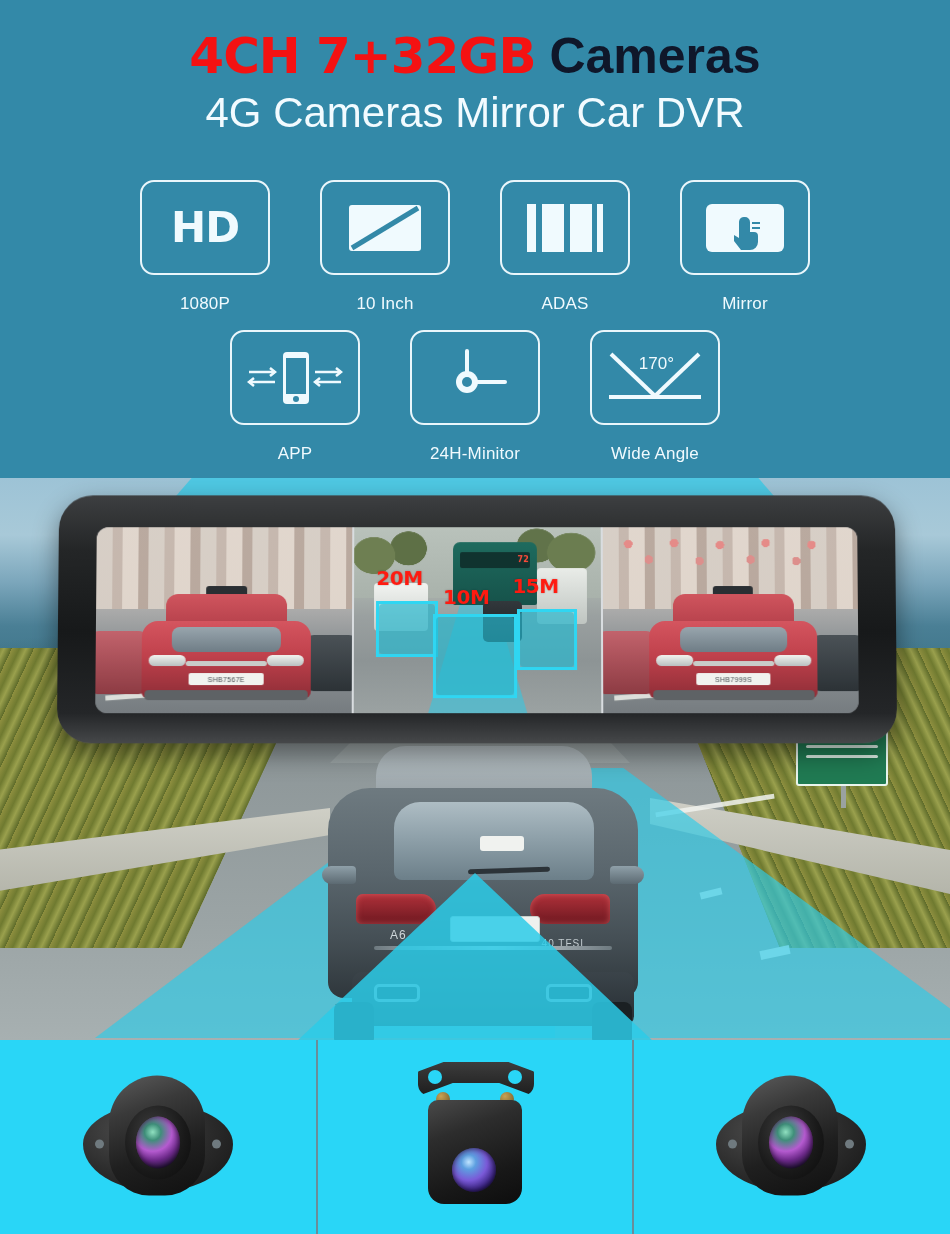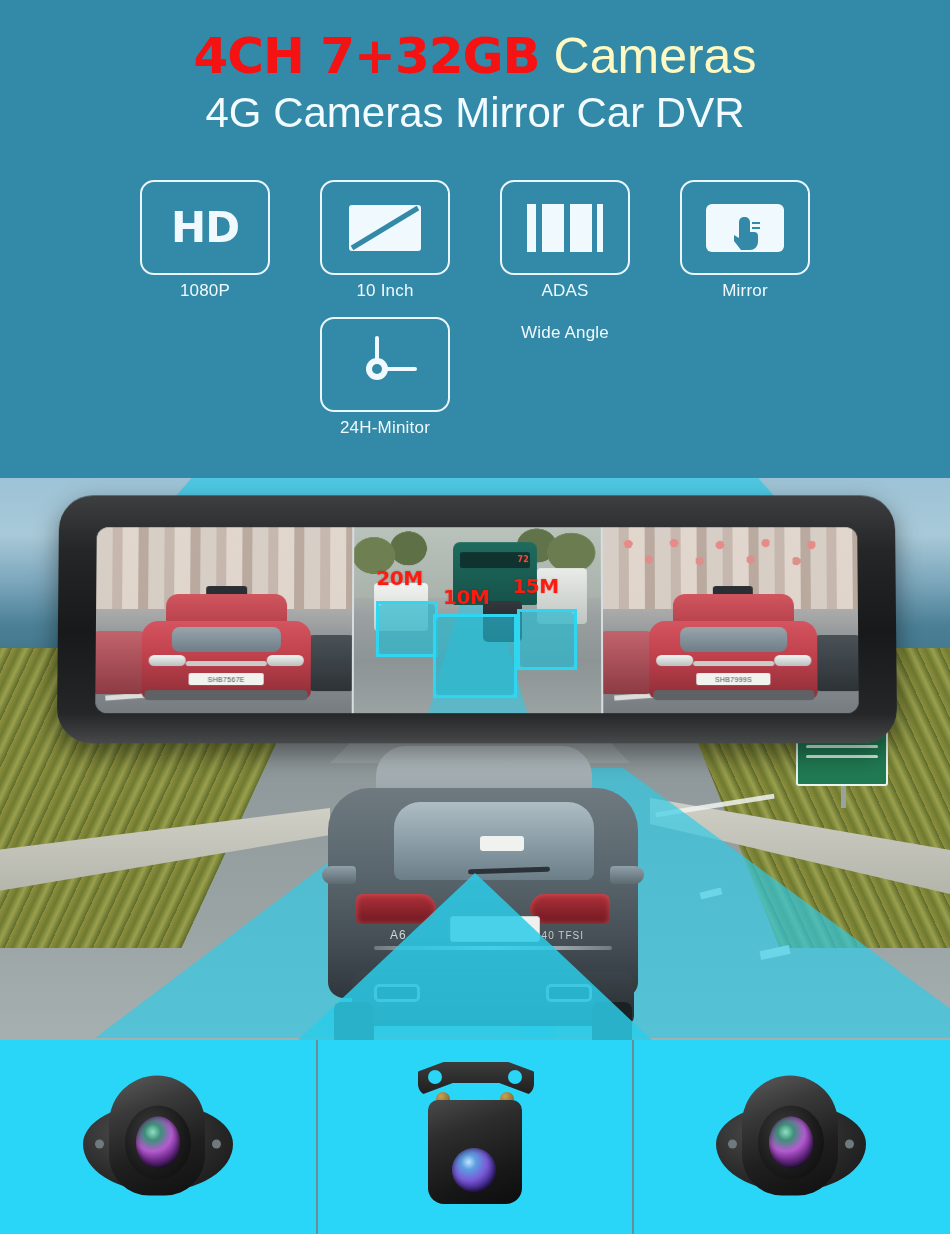--- a/index.html
+++ b/index.html
@@ -18,42 +18,42 @@
   }
   .title-wrap { padding-top:28px; text-align:center; }
   .title-line1 {
     font-size:50px; line-height:56px; letter-spacing:0px;
     white-space:nowrap;
   }
   .title-hl {
     color:#f41212; font-weight:bold; font-family:"DejaVu Sans", sans-serif;
     letter-spacing:-1px;
   }
-  .title-rest { color:#fef9c3; font-weight:normal; }
+  .title-rest { color:#0f172a; font-weight:bold; }
   .title-line2 {
     font-size:42px; line-height:54px; color:#f2fbff; font-weight:normal;
     white-space:nowrap; margin-top:2px;
   }
 
   
   .feat-grid {
     position:absolute; left:0; top:180px; width:950px;
     display:flex; flex-direction:column; gap:16px;
   }
   .feat-row { display:flex; justify-content:center; gap:0px; }
   .feat-cell {
     width:180px; display:flex; flex-direction:column; align-items:center;
   }
   .feat-box {
     width:130px; height:95px; border:2px solid #eaf6fb; border-radius:14px;
     display:flex; align-items:center; justify-content:center;
     position:relative;
   }
   .feat-label {
-    margin-top:6px; font-size:17px; color:#f0fafe; letter-spacing:.2px;
+    margin-top:19px; font-size:17px; color:#f0fafe; letter-spacing:.2px;
     white-space:nowrap;
   }
   .ico-text {
     color:#f0fafe; font-weight:bold; font-family:"DejaVu Sans", sans-serif;
     font-size:42px; letter-spacing:-1px; line-height:42px;
   }
   .ico-text.g4 { font-size:46px; }
   .deg-label {
     position:absolute; font-size:17px; color:#f0fafe;
     left:50%; transform:translateX(-46%); top:22px;
@@ -188,21 +188,21 @@
     box-shadow:inset 0 0 6px rgba(255,120,120,.5);}
   .tail-r{ position:absolute; right:28px; top:106px; width:80px; height:30px;
     background:linear-gradient(180deg,#b0313a,#6d1820); border-radius:18px 8px 6px 18px;
     box-shadow:inset 0 0 6px rgba(255,120,120,.5);}
   .plate{ position:absolute; left:122px; top:128px; width:90px; height:26px;
     background:#eef1ee; border:1px solid #c9cfca; border-radius:3px;}
   .chrome{ position:absolute; left:46px; top:158px; width:238px; height:4px;
     background:linear-gradient(90deg,#6e7a80,#d7dee1,#6e7a80); border-radius:2px;}
   .badge-a6{ position:absolute; left:62px; top:140px; font-size:12px; color:#cfd7da;
     font-family:"Liberation Sans",sans-serif; letter-spacing:1px;}
-  .badge-tfsi{ position:absolute; right:54px; top:142px; font-size:10px; color:#c3ccd0;
+  .badge-tfsi{ position:absolute; right:54px; top:150px; font-size:10px; color:#c3ccd0;
     letter-spacing:1px;margin-left:22px;}
   .exh-l{ position:absolute; left:46px; top:196px; width:46px; height:18px;
     background:#20262a; border:3px solid #aeb7bb; border-radius:5px;}
   .exh-r{ position:absolute; right:46px; top:196px; width:46px; height:18px;
     background:#20262a; border:3px solid #aeb7bb; border-radius:5px;}
   .wheel-l{ position:absolute; left:6px; top:214px; width:40px; height:44px;
     background:#1b2023; border-radius:8px;}
   .wheel-r{ position:absolute; right:6px; top:214px; width:40px; height:44px;
     background:#1b2023; border-radius:8px;}
   .bumper{ position:absolute; left:24px; top:184px; width:282px; height:54px;
@@ -480,34 +480,62 @@
         <div class="feat-label">Mirror</div>
       </div>
 
 
     </div>
 
     <div class="feat-row">
 
 
 
+      <div class="feat-cell">
+        <div class="feat-box">
+          <svg width="104" height="56" viewBox="0 0 104 56">
+            <rect x="40" y="2" width="26" height="52" rx="4" fill="#f0fafe"></rect>
+            <rect x="43" y="8" width="20" height="36" fill="#3389a8"></rect>
+            <circle cx="53" cy="49" r="3" fill="#3389a8"></circle>
+            <g stroke="#f0fafe" stroke-width="2.5" fill="none">
+              <line x1="6" y1="22" x2="32" y2="22"></line>
+                <polyline points="27,18 32,22 27,26"></polyline>
+              <line x1="6" y1="32" x2="32" y2="32"></line>
+                <polyline points="11,28 6,32 11,36"></polyline>
+              <line x1="72" y1="22" x2="98" y2="22"></line>
+                <polyline points="93,18 98,22 93,26"></polyline>
+              <line x1="72" y1="32" x2="98" y2="32"></line>
+                <polyline points="77,28 72,32 77,36"></polyline>
+            </g>
+          </svg>
+        </div>
+        <div class="feat-label">APP</div>
+      </div>
 
       <div class="feat-cell">
         <div class="feat-box">
           <svg width="76" height="58" viewBox="0 0 76 58">
             <line x1="30" y1="2" x2="30" y2="26" stroke="#f0fafe" stroke-width="4" stroke-linecap="round"></line>
             <line x1="38" y1="33" x2="68" y2="33" stroke="#f0fafe" stroke-width="4" stroke-linecap="round"></line>
             <circle cx="30" cy="33" r="11" fill="#f0fafe"></circle>
             <circle cx="30" cy="33" r="5" fill="#3389a8"></circle>
           </svg>
         </div>
         <div class="feat-label">24H-Minitor</div>
       </div>
 
       <div class="feat-cell">
+        <div class="feat-box">
+          <span class="deg-label">170°</span>
+          <svg width="104" height="60" viewBox="0 0 104 60">
+            <line x1="8" y1="6" x2="52" y2="48" stroke="#f0fafe" stroke-width="4"></line>
+            <line x1="96" y1="6" x2="52" y2="48" stroke="#f0fafe" stroke-width="4"></line>
+            <line x1="6" y1="49" x2="98" y2="49" stroke="#f0fafe" stroke-width="4"></line>
+          </svg>
+        </div>
         <div class="feat-label">Wide Angle</div>
       </div>
 
     </div>
   </div>
 </div>
 
 <div class="photo">
 
   <div class="bg-sky"></div>

